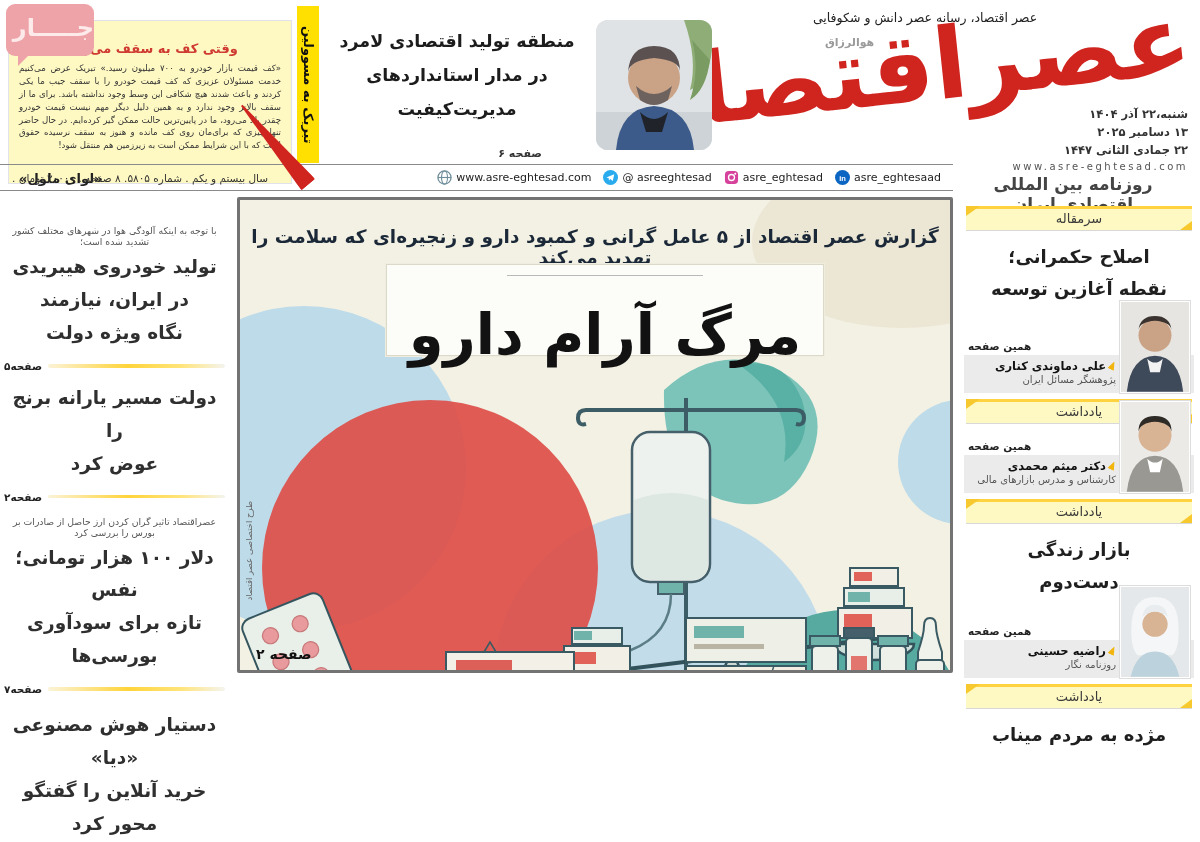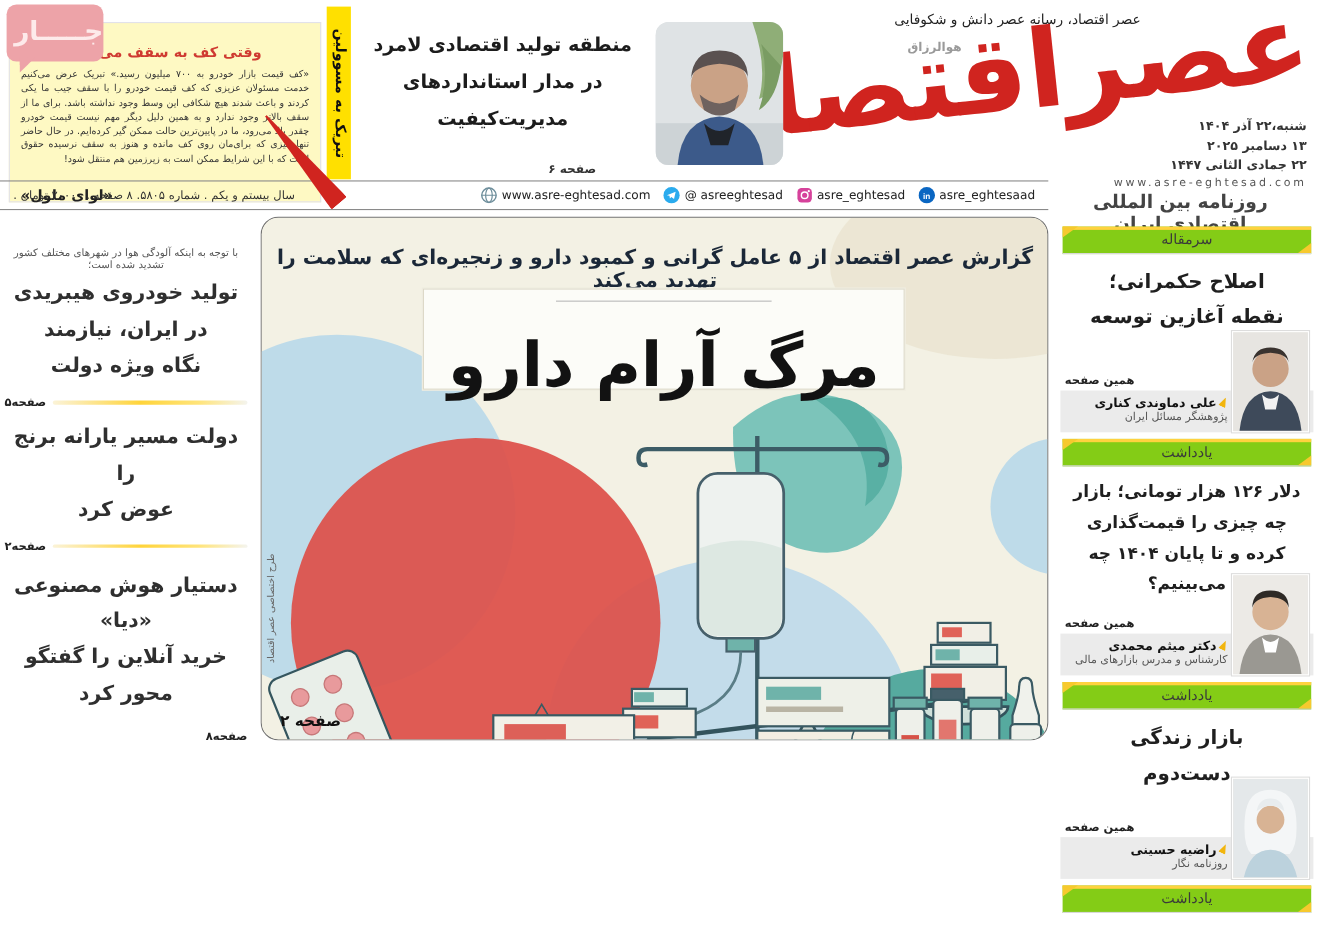--- a/index.html
+++ b/index.html
@@ -65,39 +65,39 @@
   .news-kicker { font-size:9.3px; color:#555; text-align:center; margin:13px 2px 2px; }
   .news-headline { font-size:18.5px; font-weight:bold; color:#2f2f2f; text-align:center;
         line-height:1.78; margin-top:4px; }
   .page-divider { display:flex; align-items:center; gap:6px; margin:10px 2px 6px; }
   .page-divider .line { flex:1; height:3.5px; border-radius:2px;
         background:linear-gradient(to left, #f4f4ee 0%, #ffe47a 25%, #ffd43a 55%, #fbf3d8 100%); }
   .page-divider .pnum { font-size:10.5px; font-weight:bold; color:#222; }
 
   
   .feature { position:absolute; top:197px; left:237px; width:716px; height:476px;
-        border:1px solid #737373; border-radius:16px; background:#f3f1e4; overflow:hidden; }
+        border:3px solid #737373; border-radius:2px; background:#f3f1e4; overflow:hidden; }
   .feature svg.illus { position:absolute; inset:0; }
   .feature-kicker { position:absolute; top:26px; left:0; right:0; text-align:center; z-index:2;
         font-size:18.5px; font-weight:bold; color:#1b2838; }
   .headline-panel { position:absolute; top:64px; left:146px; width:438px; height:92px; z-index:2;
         background:#fcfcf8; border:1px solid #ddd9c8; box-shadow:0 0 0 1px #efede0; text-align:center; }
   .headline-panel .rule { width:45%; height:1px; background:#b9b9b9; margin:10px auto 0; }
   .feature-headline { font-size:56px; font-weight:900; color:#121212; line-height:1.25;
         letter-spacing:-1px;margin-top:24px; }
   .illus-credit { position:absolute; bottom:70px; right:calc(100% - 16px); z-index:2;
         writing-mode:vertical-rl; transform:rotate(180deg); font-size:8.5px; color:#666;
         right:auto; left:4px; }
   .feature-page { position:absolute; bottom:8px; left:16px; z-index:2; font-size:14px;
         font-weight:bold; color:#111; }
 
   
   .right-col { position:absolute; top:196px; left:960px; width:238px; height:646px; padding:6px 4px 0; }
   .op-section { position:relative; margin-bottom:6px; }
-  .sec-header { position:relative; background:#84cc16; border-top:3px solid #ffd23f;
+  .sec-header { position:relative; background:#fef9c3; border-top:3px solid #ffd23f;
         border-bottom:1px solid #d8d8d8; text-align:center; font-size:13px; color:#3a3a3a;
         padding:2px 0 4px; margin:4px 2px 0; }
   .sec-header .fold-left { position:absolute; top:-3px; right:auto; left:0; width:0; height:0;
         border-top:10px solid #f7c92e; border-right:14px solid transparent; }
   .sec-header .fold-right { position:absolute; bottom:0; right:0; width:0; height:0;
         border-bottom:9px solid #f7c92e; border-left:12px solid transparent; }
   .op-headline { text-align:center; font-size:16.5px; font-weight:bold; color:#1f1f1f;
         line-height:1.8; margin:10px 4px 0; }
   .op-bottom { position:relative; margin-top:8px; }
   .op-ref { text-align:left; font-size:10.5px; font-weight:bold; color:#222; padding:0 4px 3px; }
@@ -208,20 +208,29 @@
 
     <div>
       <div class="news-headline pre" style="margin-top:10px">دولت مسیر یارانه برنج را
 عوض کرد</div>
       <div class="page-divider">
         <div class="line"></div>
         <span class="pnum">صفحه۲</span>
       </div>
     </div>
 
+    <div>
+      <div class="news-kicker">عصراقتصاد تاثیر گران کردن ارز حاصل از صادرات بر بورس را بررسی کرد</div>
+      <div class="news-headline pre">دلار ۱۰۰ هزار تومانی؛ نفس
+تازه برای سودآوری بورسی‌ها</div>
+      <div class="page-divider">
+        <div class="line"></div>
+        <span class="pnum">صفحه۷</span>
+      </div>
+    </div>
 
     <div>
       <div class="news-headline pre" style="margin-top:14px">دستیار هوش مصنوعی «دیا»
 خرید آنلاین را گفتگو محور کرد</div>
       <div class="page-divider" style="margin-top:16px">
 
         <span class="pnum">صفحه۸</span>
       </div>
     </div>
 
@@ -367,21 +376,20 @@
         </div>
       </div>
     </div>
 
     <div class="op-section">
       <div class="sec-header">
         <span class="fold-left"></span>
         <span class="fold-right"></span>
         <span>یادداشت</span>
       </div>
-      <div class="op-headline" style="font-size:15.5px">دلار ۱۲۶ هزار تومانی؛ بازار چه چیزی را قیمت‌گذاری کرده و تا پایان ۱۴۰۴ چه می‌بینیم؟</div>
       <div class="op-bottom" style="margin-top:16px">
         <div class="op-ref">همین صفحه</div>
         <div class="author-strip">
           <div class="author-name"><span class="pen-icon"></span><span>دکتر میثم محمدی</span></div>
           <div class="author-role">کارشناس و مدرس بازارهای مالی</div>
           <div class="author-photo">
             <svg viewBox="0 0 70 92">
                 <rect width="70" height="92" fill="#eceae6"></rect>
                 <circle cx="35" cy="34" r="17" fill="#d8b394"></circle>
                 <path d="M18 30 q0 -16 17 -16 q17 0 17 16 q-2 -9 -17 -10 q-15 1 -17 10z" fill="#2e2a26"></path>

